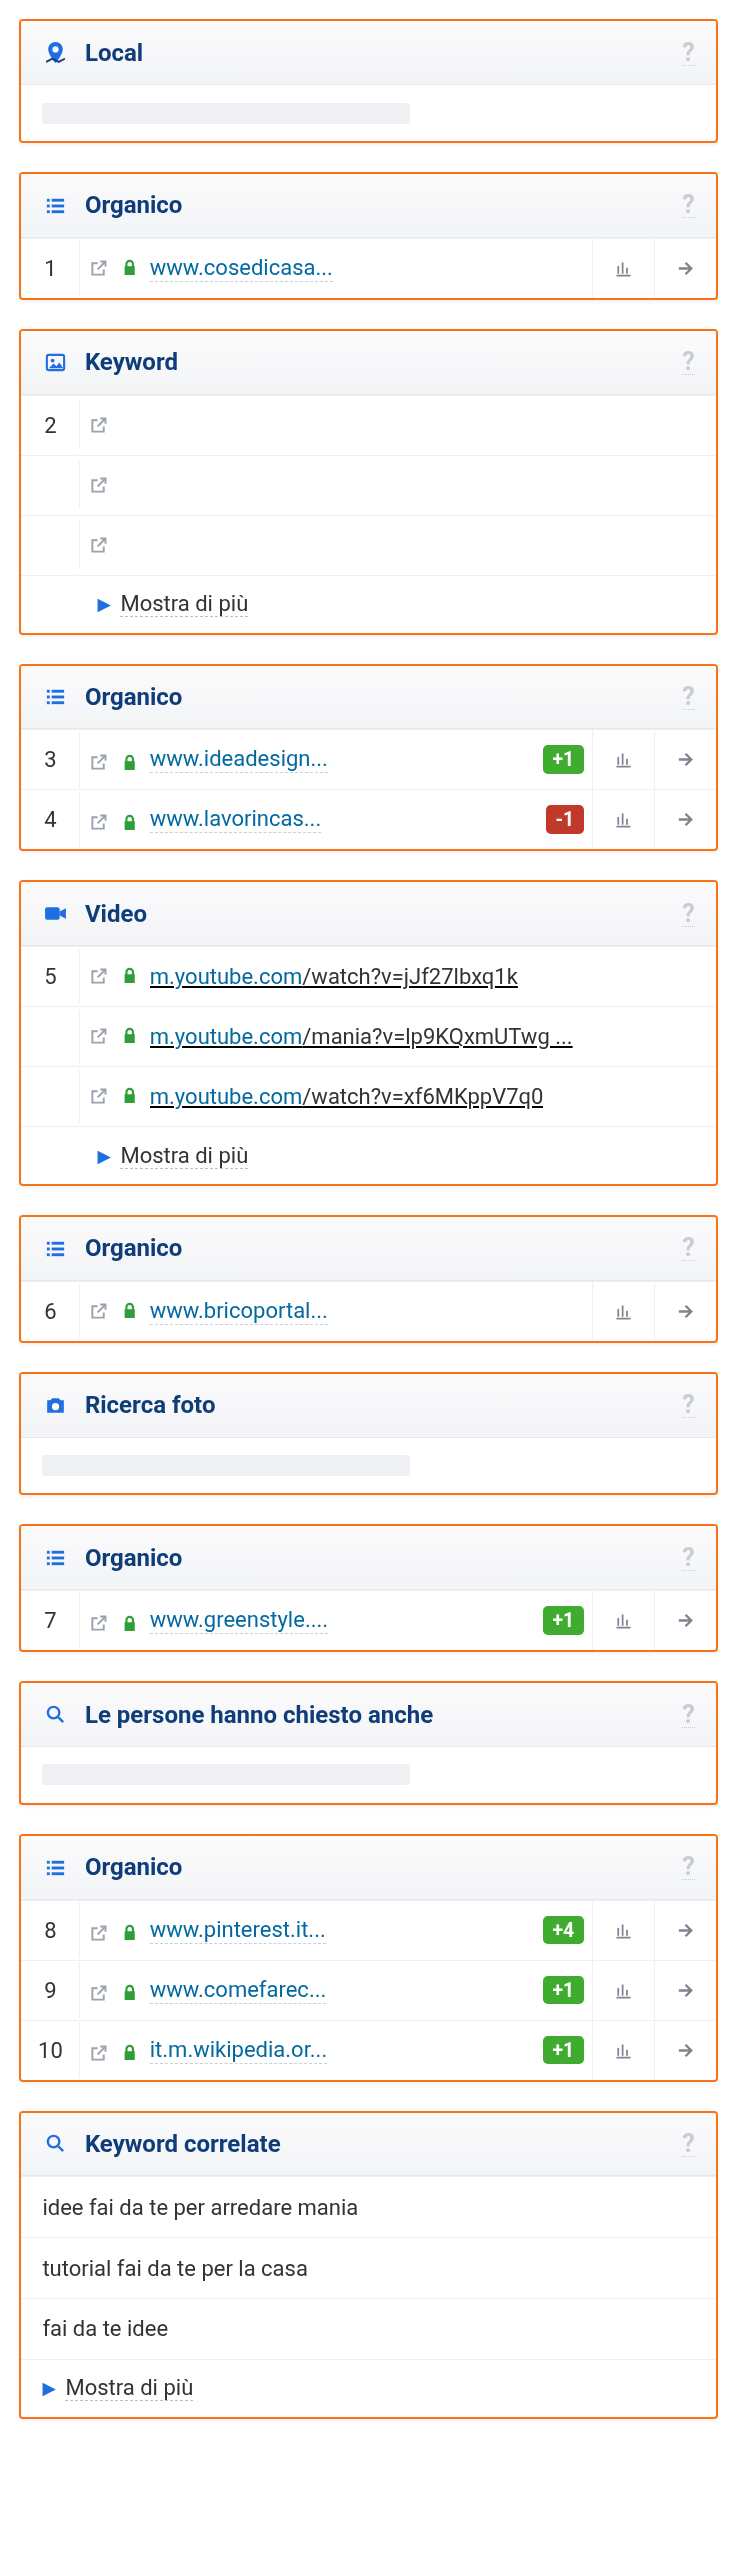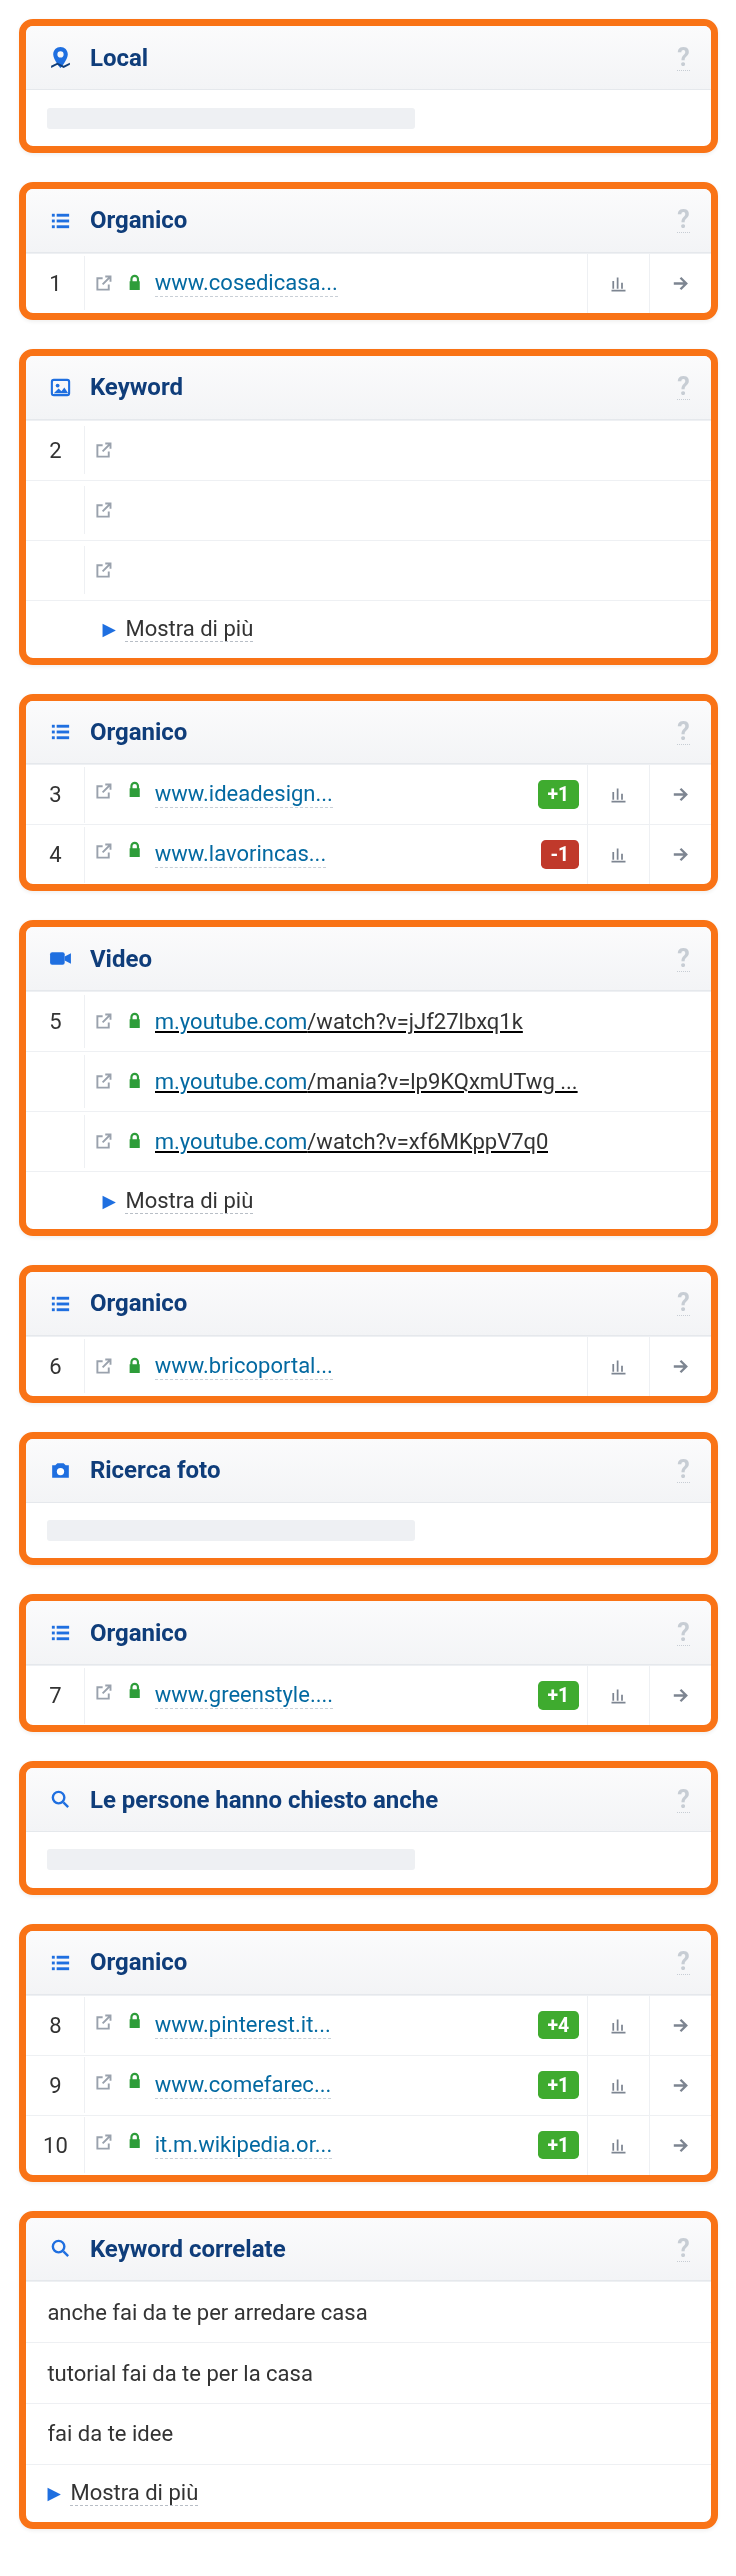--- a/index.html
+++ b/index.html
@@ -5,22 +5,22 @@
   * { box-sizing: border-box; margin: 0; padding: 0; }
   body {
     font-family: -apple-system, BlinkMacSystemFont, "Segoe UI", Roboto, Arial, sans-serif;
     background: #ffffff;
     padding: 19.4px;
     width: 737px;
     font-size: 22px;
   }
   .card {
     background: #fff;
-    border: 7px solid #f97316;
-    border-radius: 14px;
+    border: 2px solid #f97316;
+    border-radius: 4px;
     margin-bottom: 29px;
     box-shadow: 0 1.9px 3.9px rgba(0,0,0,0.06);
     overflow: hidden;
   }
   .card-header {
     display: flex;
     align-items: center;
     padding: 17.4px 21px;
     background: linear-gradient(#fbfbfc, #f3f4f6);
     border-bottom: 1px solid #e5e8ec;
@@ -150,21 +150,21 @@
   .kw-more {
     display: flex;
     align-items: center;
     padding: 15.5px 21px;
     border-top: 1px solid #eef0f3;
     cursor: pointer;
   }
   .kw-more .caret { color:#1f6fe0; margin-right:9.7px; font-size:17.4px; }
   .kw-more .txt { color:#333; border-bottom:1px dashed #b8bec6; }
   svg { display: block; }
-  .url-flex { display:flex; align-items:flex-start; min-width:0; flex:1; }
+  .url-flex { display:flex; align-items:flex-end; min-width:0; flex:1; }
   .url-text { white-space: nowrap; overflow:hidden; text-overflow: ellipsis; text-decoration: underline; }
 </style>
 </head>
 <body>
 
 <div class="card">
   <div class="card-header">
     <span class="icon">
       <svg viewBox="0 0 24 24" width="25" height="25">
           <path fill="#1f6fe0" d="M12 2C8 2 5 5 5 9c0 5 7 13 7 13s7-8 7-13c0-4-3-7-7-7zm0 10a3 3 0 110-6 3 3 0 010 6z"></path>
@@ -639,21 +639,21 @@
   <div class="card-header">
     <span class="icon">
       <svg viewBox="0 0 24 24" width="23" height="23">
           <circle cx="10" cy="10" r="6" fill="none" stroke="#1f6fe0" stroke-width="2.5"></circle>
           <path d="M15 15l5 5" stroke="#1f6fe0" stroke-width="2.5"></path>
         </svg>
     </span>
     <span class="title">Keyword correlate</span>
     <span class="help">?</span>
   </div>
-  <div class="kw-row">anche fai da te per arredare casa</div>
+  <div class="kw-row">idee fai da te per arredare mania</div>
   <div class="kw-row">tutorial fai da te per la casa</div>
   <div class="kw-row">fai da te idee</div>
   <div class="kw-more">
     <span class="caret">▶</span>
     <span class="txt">Mostra di più</span>
   </div>
 </div>
 
 
 </body></html>

